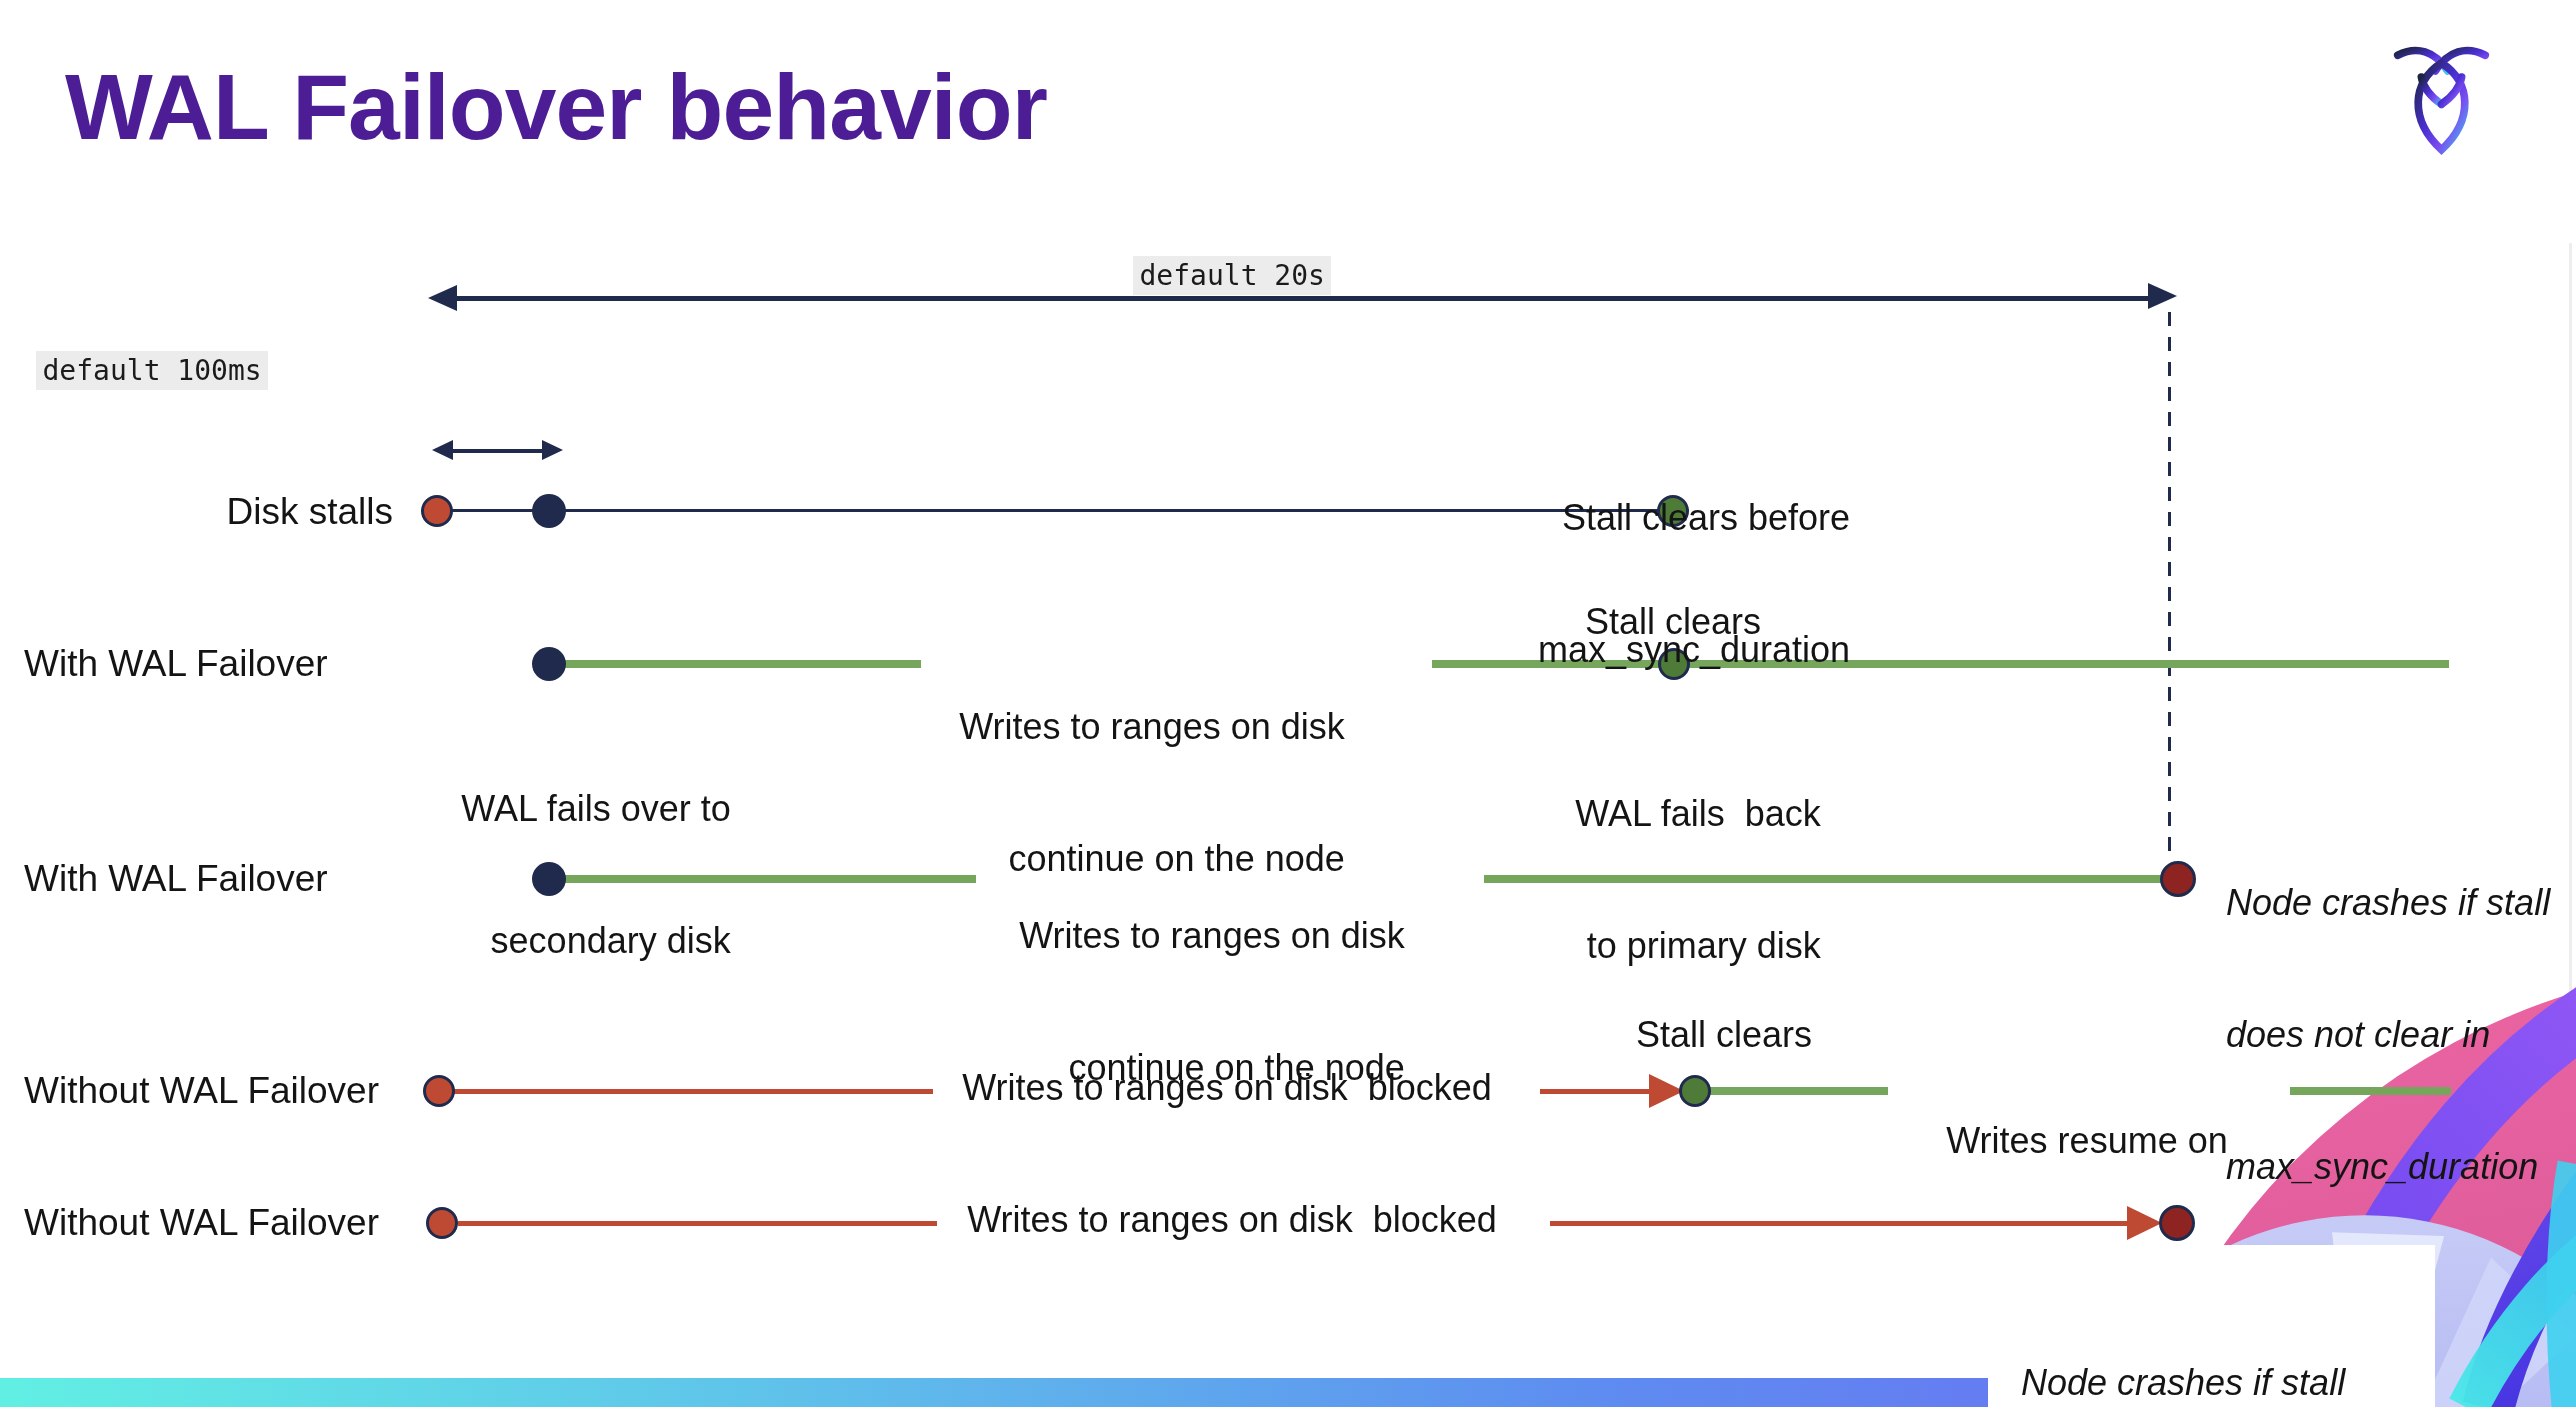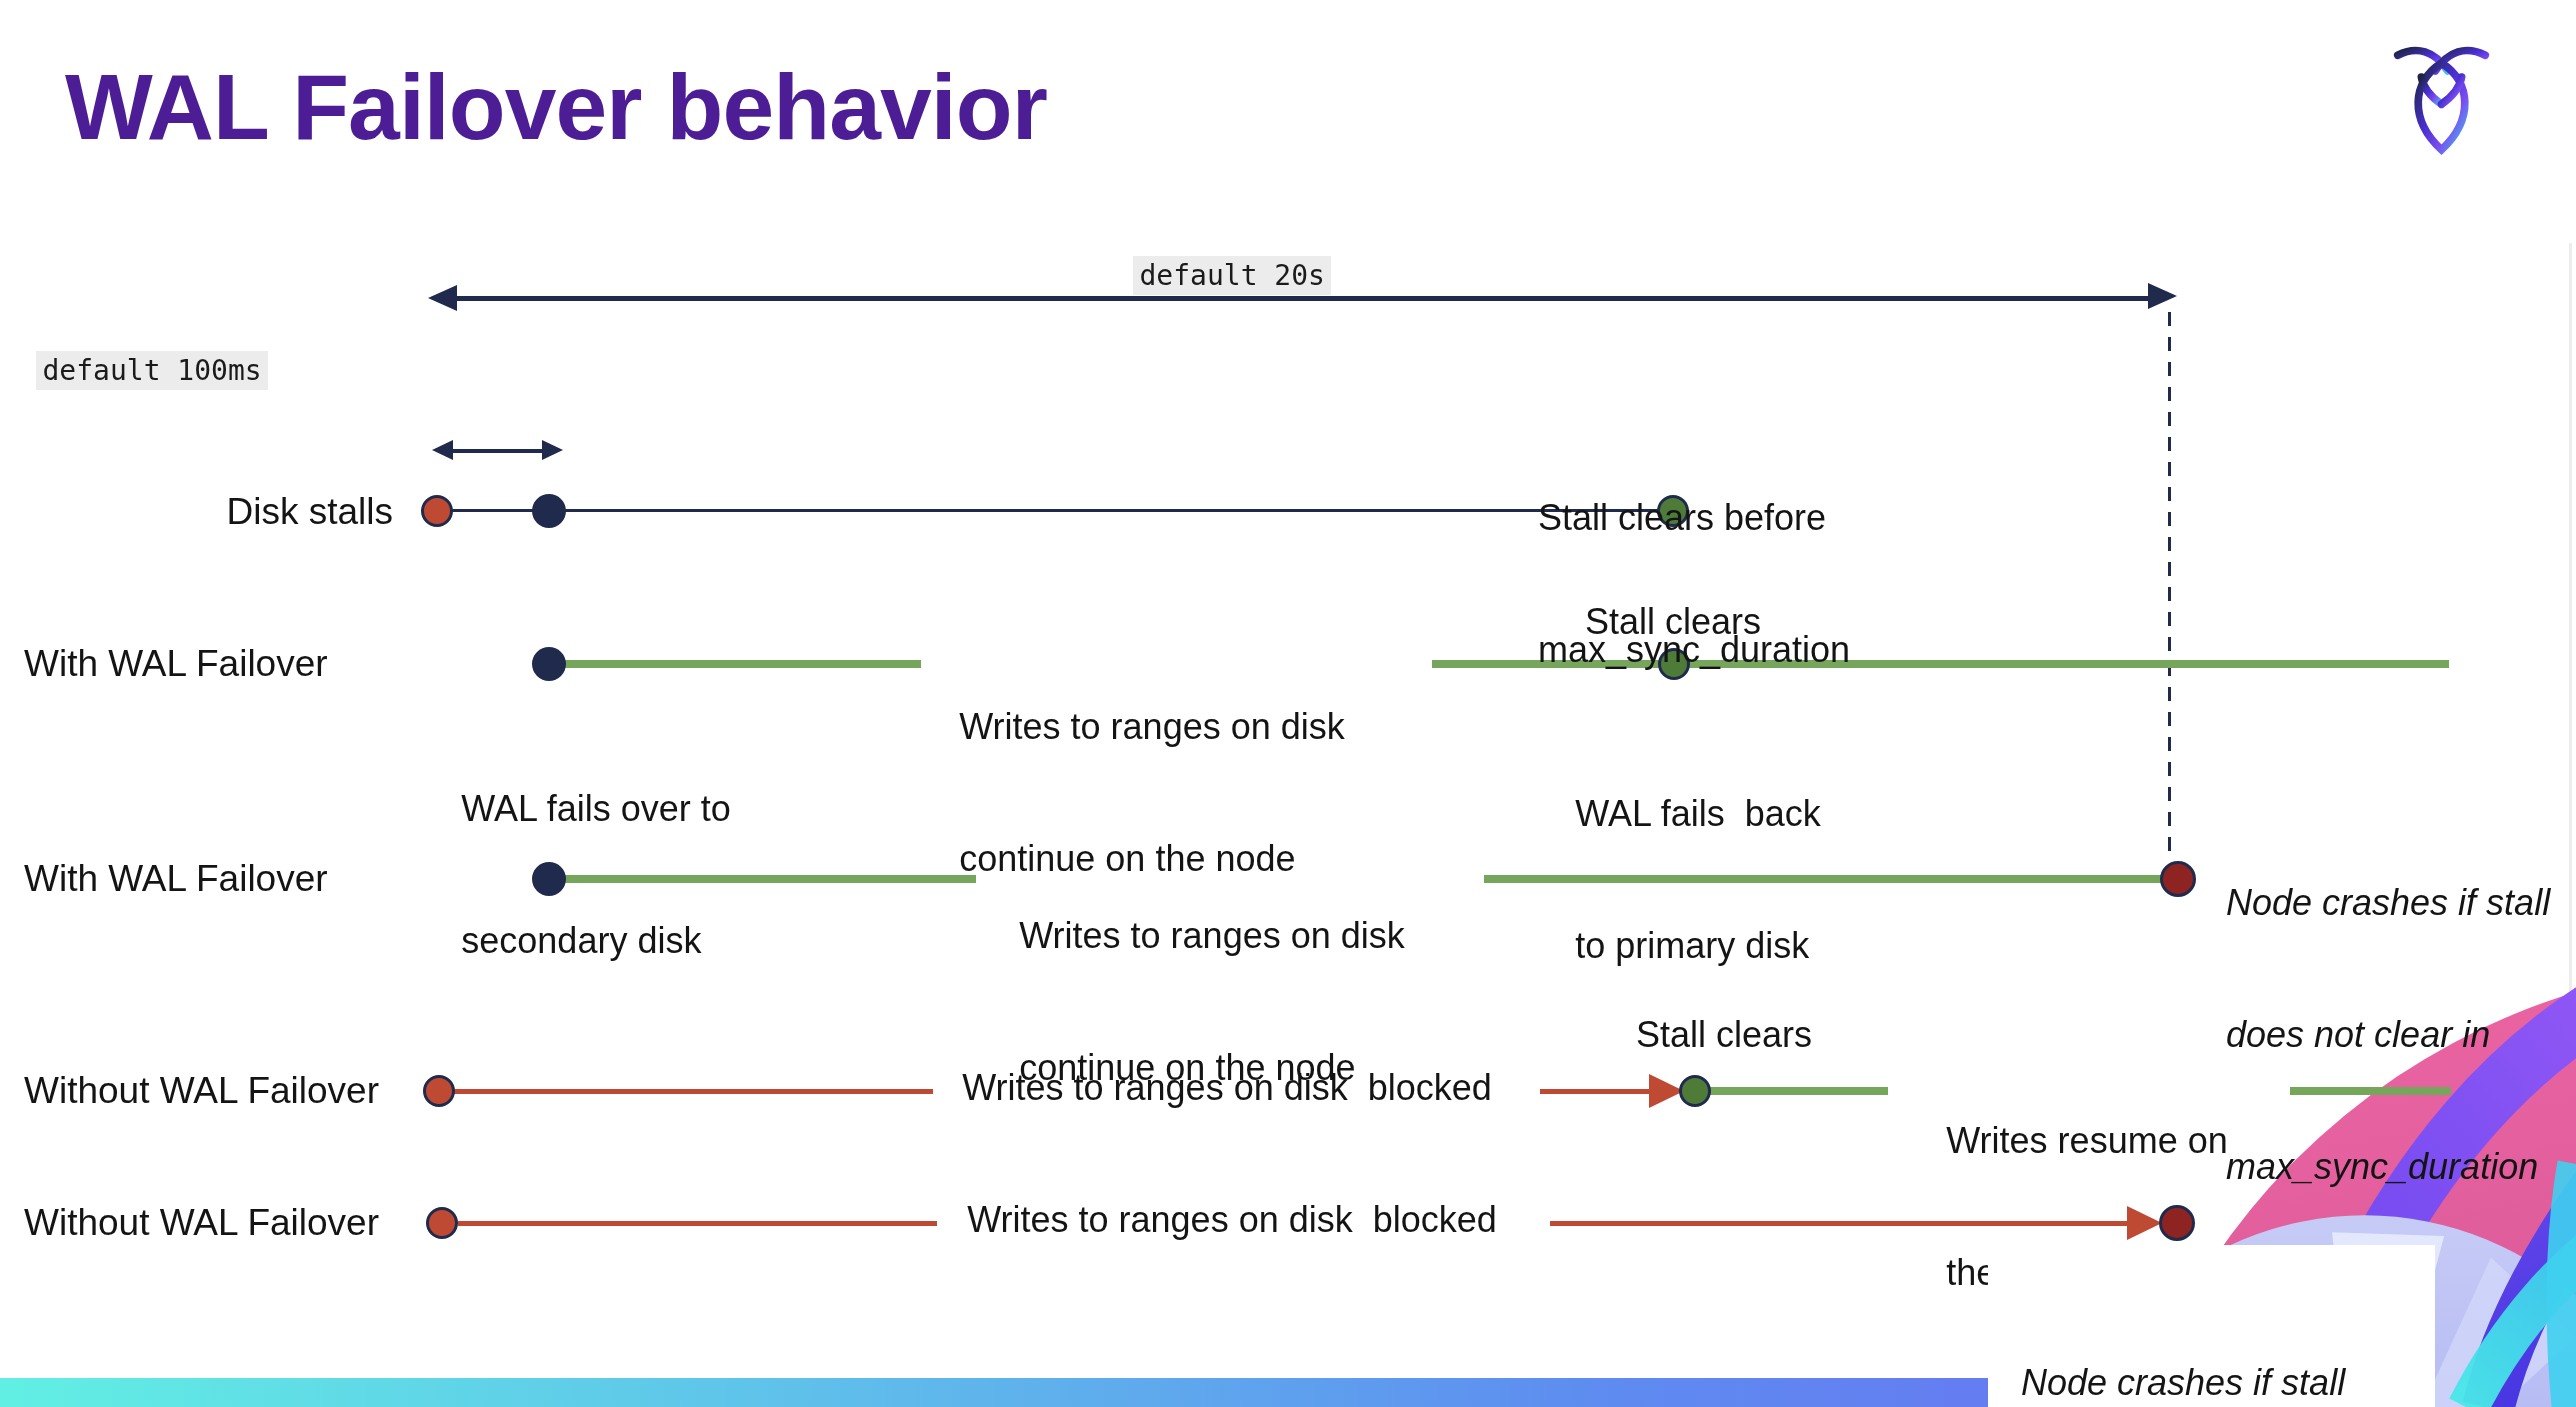--- a/index.html
+++ b/index.html
@@ -5,21 +5,21 @@
   html,body{margin:0;padding:0;background:#ffffff;}
   #canvas{position:relative;width:2576px;height:1408px;background:#ffffff;overflow:hidden;
           font-family:"Liberation Sans","DejaVu Sans",sans-serif;}
   .title{position:absolute;left:65px;top:34px;font-size:93px;line-height:103px;font-weight:700;
          color:#4c1d95;letter-spacing:-0.9px;z-index:5;margin-top:22px;}
   .code{position:absolute;font:400 28px/39px "DejaVu Sans Mono","Liberation Mono",monospace;
         background:#ececec;color:#1b1b1b;padding:0 6.5px;white-space:pre;z-index:3;}
   .rowlabel{position:absolute;font:400 37px/45px "Liberation Sans","DejaVu Sans",sans-serif;
             color:#141414;white-space:pre;z-index:5;text-align:center;}
   .caption{position:absolute;font:400 36px/44px "Liberation Sans","DejaVu Sans",sans-serif;
-           color:#141414;text-align:left;transform:translateX(-50%);white-space:pre;z-index:5;}
+           color:#141414;text-align:right;transform:translateX(-50%);white-space:pre;z-index:5;}
   .caption.la{transform:none;text-align:left;font-style:italic;}
   .hline{position:absolute;z-index:3;}
   .navy-l{background:#1f2a4d;height:2.8px;}
   .green-l{background:#76a65c;height:7.5px;}
   .red-l{background:#bf4a33;height:4.7px;}
   .dot{position:absolute;border-radius:50%;box-sizing:border-box;z-index:4;}
   .dot-navy{width:34px;height:34px;background:#1f2a4d;}
   .dot-red{width:32px;height:32px;background:#bf4a33;border:3.7px solid #1f2a4d;}
   .dot-green{width:32px;height:32px;background:#4e7b38;border:3.7px solid #1f2a4d;}
   .dot-crash{width:36px;height:36px;background:#8e2422;border:3.7px solid #1f2a4d;}

